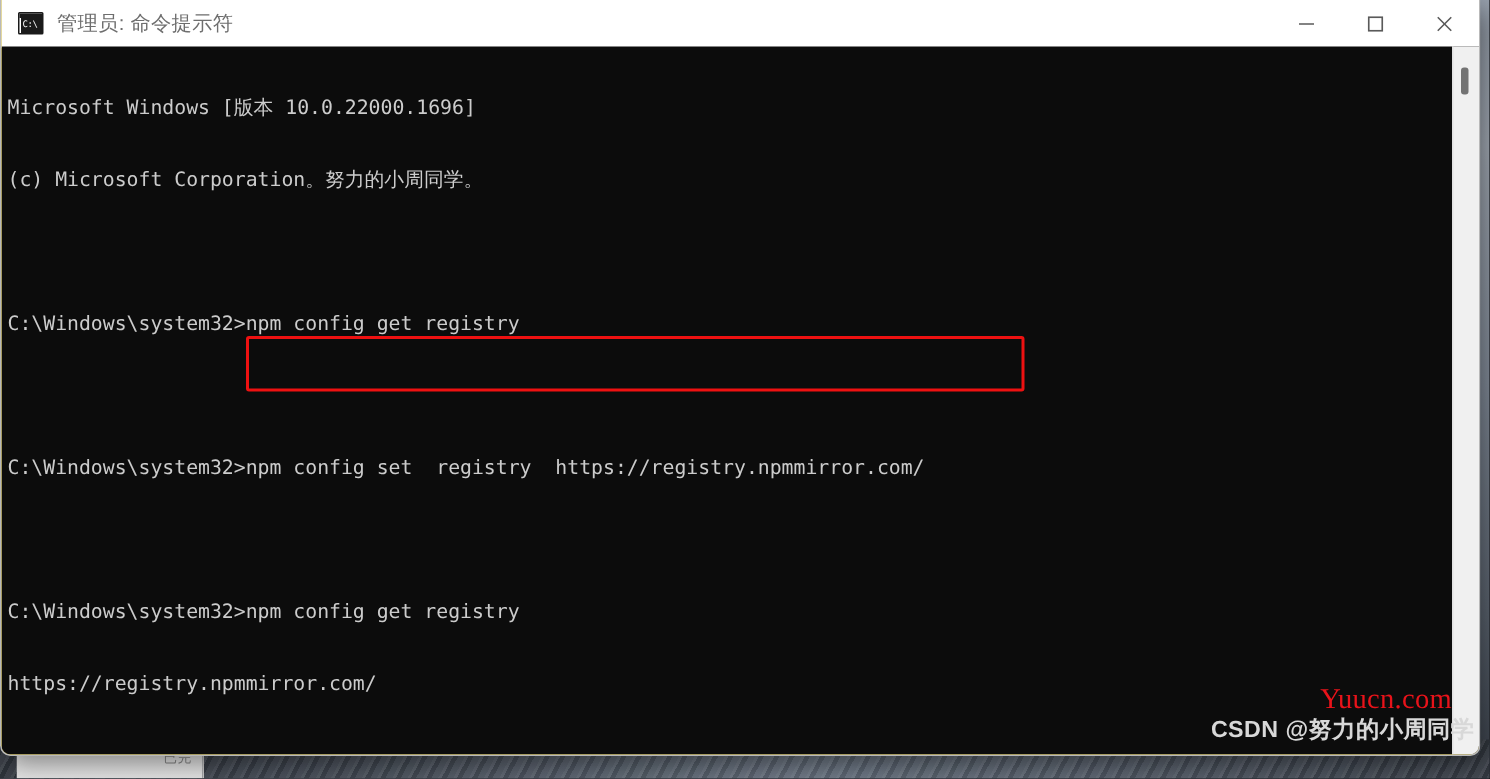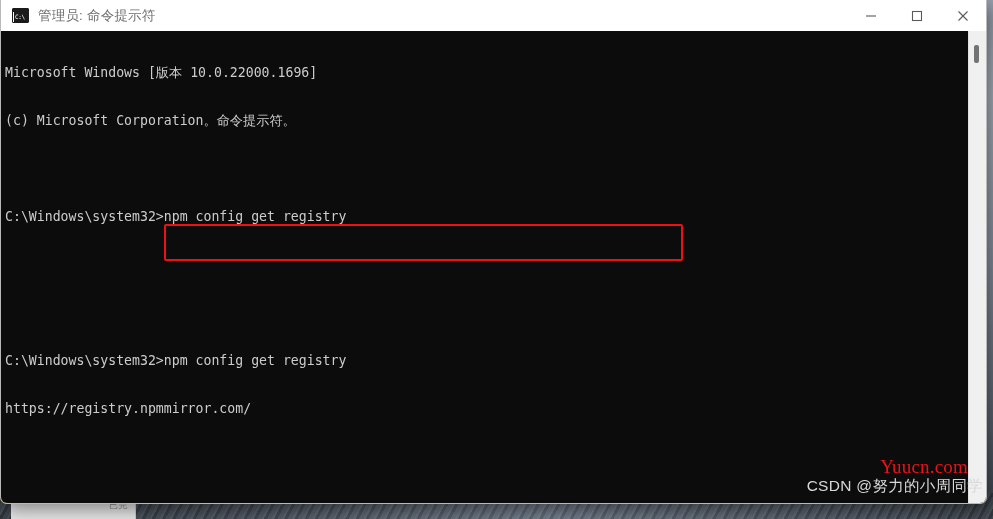--- a/index.html
+++ b/index.html
@@ -208,20 +208,21 @@
   }
   #csdn-watermark {
     position: absolute;
     right: 10px;
     bottom: 22px;
     font-size: 15.5px;
     color: #d8d8d8;
     letter-spacing: 0.3px;
     z-index: 7;
     white-space: nowrap;
+    font-weight: bold;
   }
 </style>
 </head>
 <body>
 
 <div id="desktop">
   <div id="desktop-texture"></div>
   <div id="bg-window-left"></div>
   <div id="bg-window-left-label">已完</div>
 </div>
@@ -250,24 +251,25 @@
           <line x1="1.5" y1="1.5" x2="10.5" y2="10.5" stroke="#5a5a5a" stroke-width="1.1"></line>
           <line x1="10.5" y1="1.5" x2="1.5" y2="10.5" stroke="#5a5a5a" stroke-width="1.1"></line>
         </svg>
       </div>
     </div>
   </div>
 
   <div id="terminal">
     <div id="console">
       <div class="line">Microsoft Windows [版本 10.0.22000.1696]</div>
-      <div class="line">(c) Microsoft Corporation。命令提示符。</div>
+      <div class="line">(c) Microsoft Corporation。努力的小周同学。</div>
       <div class="blank"></div>
       <div class="line">C:\Windows\system32&gt;npm config get registry</div>
       <div class="blank"></div>
+      <div class="line">C:\Windows\system32&gt;npm config set  registry  https://registry.npmmirror.com/</div>
       <div class="blank"></div>
       <div class="line">C:\Windows\system32&gt;npm config get registry</div>
       <div class="line">https://registry.npmmirror.com/</div>
       
       
       
       
       
       
       

